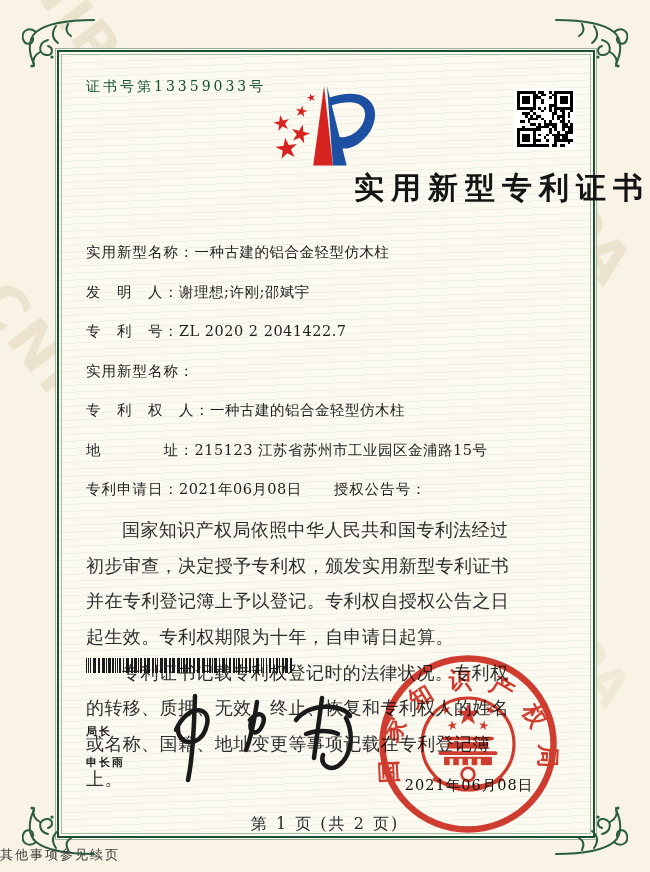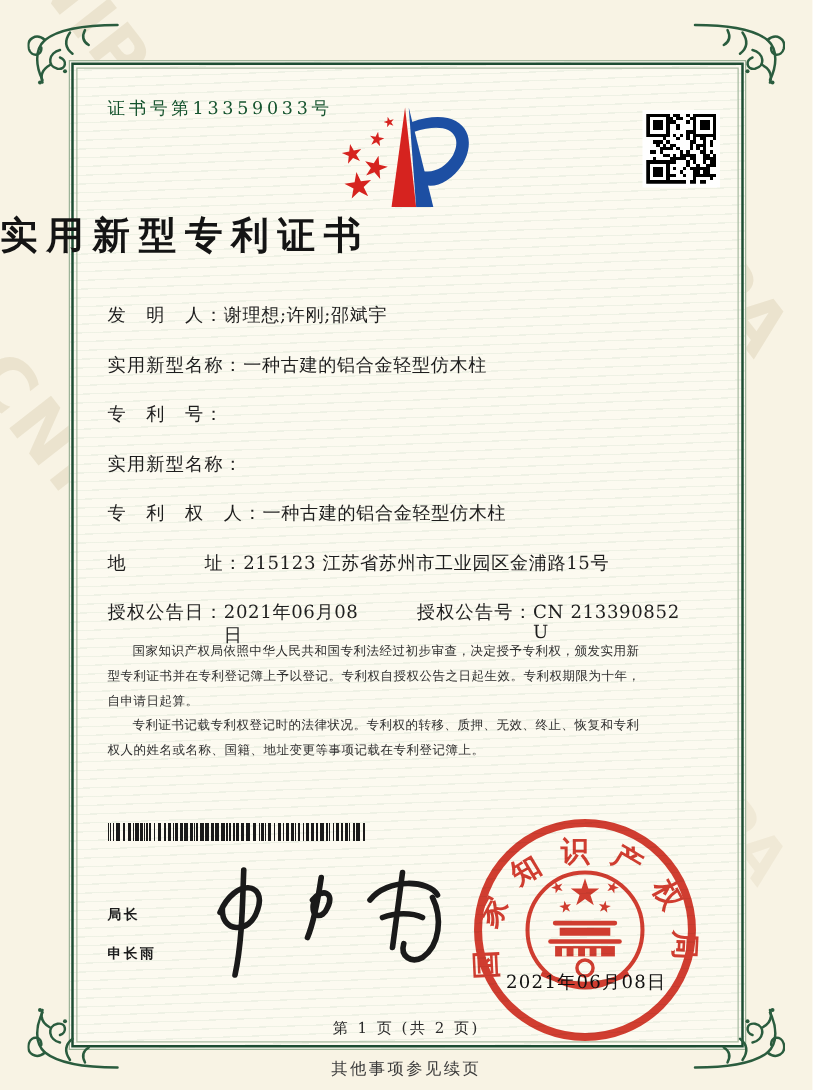--- a/index.html
+++ b/index.html
@@ -43,57 +43,57 @@
     position:absolute; left:86px; top:78px;
     font-size:14px; letter-spacing:3px; color:#14532d;
   }
   .logo{position:absolute; left:268px; top:82px; width:118px; height:84px;}
   .qr{
     position:absolute; left:514px; top:88px; width:62px; height:62px;
     background:#fff; padding:3px; box-sizing:border-box;
   }
   .qr svg{width:100%; height:100%; display:block;}
   .title{
-    position:absolute; left:0; top:168px; width:100%; text-align:left;
+    position:absolute; left:0; top:168px; width:100%; text-align:right;
     font-size:30px; font-weight:700; letter-spacing:7px; color:#141414;
   }
   
   .fields{position:absolute; left:86px; top:243px; width:475px;}
   .frow{height:39.5px; display:flex; align-items:baseline; font-size:14.5px; color:#1e1e1e;}
   .flabel{white-space:pre; letter-spacing:1px;}
   .fvalue{letter-spacing:0.5px;}
   .fpair2{margin-left:32px; display:flex; align-items:baseline;}
   
   .paras{
     position:absolute; left:86px; top:512px; width:432px;
-    font-size:10px; line-height:1.98; color:#2e2e2e; letter-spacing:0.4px;
+    font-size:18px; line-height:1.98; color:#2e2e2e; letter-spacing:0.4px;
   }
   .paras p{margin:0; text-indent:2em;}
   
   .barcode{position:absolute; left:86px; top:658px; width:208px; height:15px;}
   
   .signer{
     position:absolute; left:86px; top:716px;
     font-family:"DejaVu Sans", sans-serif; font-weight:600;
     font-size:11px; color:#1c1c1c; line-height:31px; letter-spacing:2px;
   }
   .signature{position:absolute; left:150px; top:690px; width:210px; height:100px;}
   
   .seal{position:absolute; left:376px; top:652px; width:184px; height:184px; mix-blend-mode:multiply;}
   .seal-date{
     position:absolute; left:388px; top:776px; width:162px; text-align:center;
     font-size:14.5px; color:#101010; letter-spacing:1px; z-index:5;
   }
   
   .page-num{
     position:absolute; left:0; top:814px; width:100%; text-align:center;
-    font-size:12px; color:#2b2b2b; letter-spacing:2px;
+    font-size:16px; color:#2b2b2b; letter-spacing:2px;
   }
   .cont-note{
-    position:absolute; left:0; top:846px; width:100%; text-align:center;
+    position:absolute; left:0; top:846px; width:100%; text-align:left;
     font-size:13px; color:#3a3a3a; letter-spacing:2px;
   }
 </style>
 </head>
 <body>
 
 <div class="page">
 
   <svg width="0" height="0" style="position:absolute" aria-hidden="true">
     <defs>
@@ -287,47 +287,47 @@
         <rect x="0" y="14" width="7" height="7" fill="#000"></rect>
         <rect x="1" y="15" width="5" height="5" fill="#fff"></rect>
         <rect x="2" y="16" width="3" height="3" fill="#000"></rect>
       </svg>
   </div>
 
   <div class="title">实用新型专利证书</div>
 
   <div class="fields">
     <div class="frow">
+      <span class="flabel">实用新型名称：</span>
+      <span class="fvalue">一种古建的铝合金轻型仿木柱</span>
+    </div>
+    <div class="frow">
       <span class="flabel">发　明　人：</span>
       <span class="fvalue">谢理想;许刚;邵斌宇</span>
     </div>
     <div class="frow">
-      <span class="flabel">实用新型名称：</span>
-      <span class="fvalue">一种古建的铝合金轻型仿木柱</span>
-    </div>
-    <div class="frow">
       <span class="flabel">专　利　号：</span>
+      <span class="fvalue">ZL 2020 2 2041422.7</span>
     </div>
     <div class="frow">
       <span class="flabel">实用新型名称：</span>
     </div>
     <div class="frow">
       <span class="flabel">专　利　权　人：</span>
       <span class="fvalue">一种古建的铝合金轻型仿木柱</span>
     </div>
     <div class="frow">
       <span class="flabel">地　　　　址：</span>
       <span class="fvalue">215123 江苏省苏州市工业园区金浦路15号</span>
     </div>
     <div class="frow">
-      <span class="flabel">授权公告日：</span>
+      <span class="flabel">专利申请日：</span>
       <span class="fvalue">2021年06月08日</span>
       <span class="fpair2">
         <span class="flabel">授权公告号：</span>
-        <span class="fvalue">CN 213390852 U</span>
       </span>
     </div>
   </div>
 
   <div class="paras">
     <p>国家知识产权局依照中华人民共和国专利法经过初步审查，决定授予专利权，颁发实用新型专利证书并在专利登记簿上予以登记。专利权自授权公告之日起生效。专利权期限为十年，自申请日起算。</p>
     <p>专利证书记载专利权登记时的法律状况。专利权的转移、质押、无效、终止、恢复和专利权人的姓名或名称、国籍、地址变更等事项记载在专利登记簿上。</p>
   </div>
 
   <div class="barcode">

